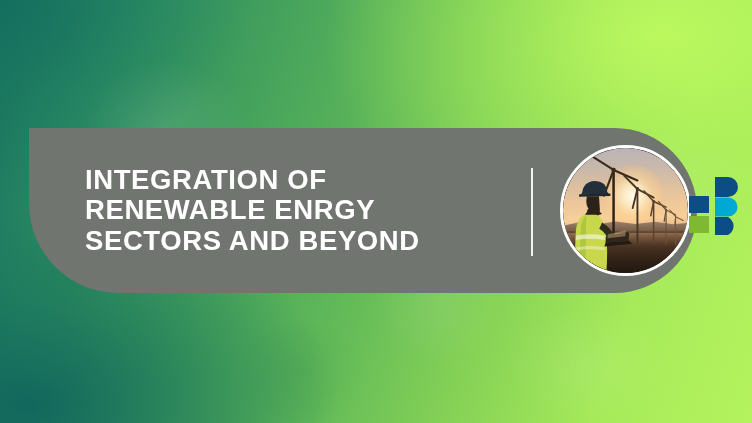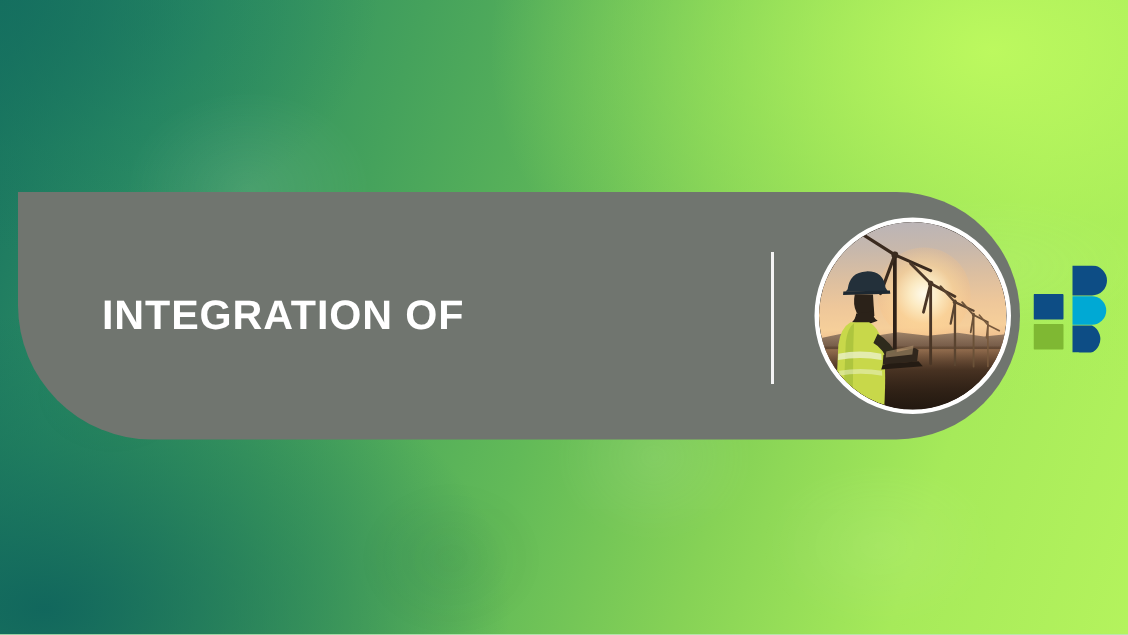--- a/index.html
+++ b/index.html
@@ -68,21 +68,21 @@
       radial-gradient(ellipse 14% 22% at 58% 72%, rgba(255,255,255,.45), rgba(255,255,255,0) 65%),
       radial-gradient(ellipse 16% 20% at 78% 86%, rgba(255,255,255,.40), rgba(255,255,255,0) 68%),
       radial-gradient(ellipse 12% 18% at 40% 88%, rgba(0,60,50,.35), rgba(0,60,50,0) 70%),
       radial-gradient(ellipse 20% 16% at 88% 42%, rgba(255,255,255,.35), rgba(255,255,255,0) 70%),
       radial-gradient(ellipse 10% 14% at 10% 62%, rgba(0,70,60,.30), rgba(0,70,60,0) 72%);
   }
 
   
   #headline-banner {
     position: absolute;
-    left: 12px;
+    left: 29px;
     top: 128px;
     width: 668px;
     height: 165px;
     background: #70756f;
     border-radius: 0 83px 83px 90px;
     display: flex;
     align-items: center;
   }
 
   
@@ -203,20 +203,22 @@
   <div class="bg-base"></div>
   <div class="bg-glow-tr"></div>
   <div class="bg-glow-bl"></div>
   <div class="bg-glow-tl"></div>
   <div class="bg-texture"></div>
 
   <div id="headline-banner">
 
     <div class="title-block">
       <div class="title-line">INTEGRATION OF</div>
+      <div class="title-line">RENEWABLE ENRGY</div>
+      <div class="title-line">SECTORS AND BEYOND</div>
     </div>
 
     <div id="title-divider"></div>
 
     <div id="feature-photo">
       <div class="photo-art">
         <div class="sky"></div>
         <div class="sun"></div>
         <div class="hills"></div>
         <div class="ground"></div>

